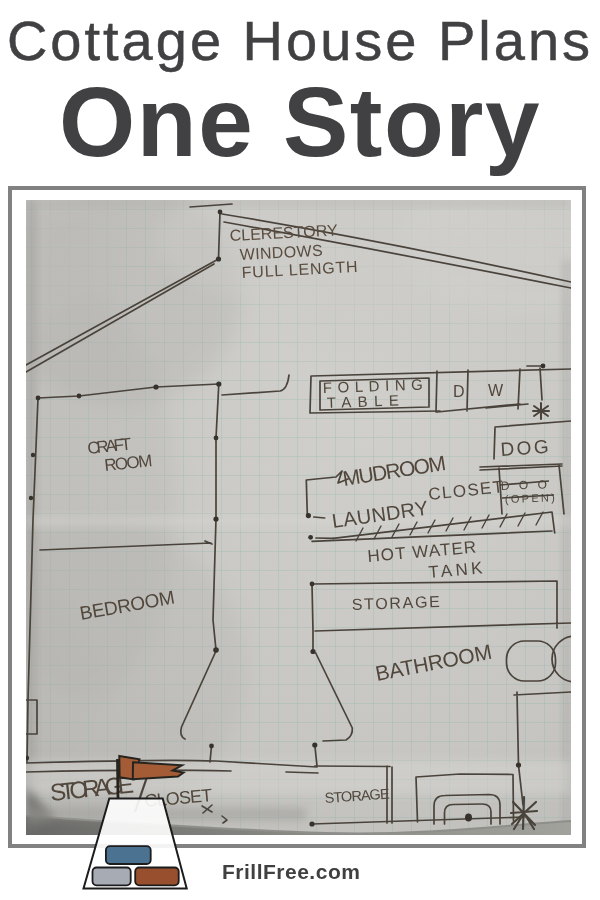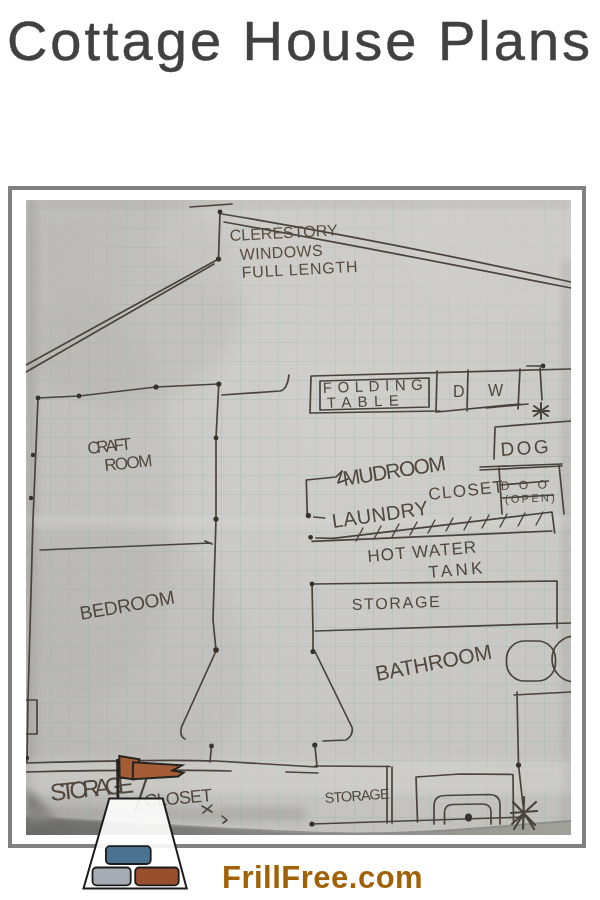--- a/index.html
+++ b/index.html
@@ -4,28 +4,29 @@
 <style>
 html,body{margin:0;padding:0;background:#ffffff;width:600px;height:900px;overflow:hidden;}
 *{box-sizing:border-box;}
 .abs{position:absolute;}
 #page{position:relative;width:600px;height:755px;background:#fff;font-family:"Liberation Sans", sans-serif;}
 #title1{left:0;top:8px;width:600px;text-align:center;font-size:56px;color:#414042;letter-spacing:3px;-webkit-text-stroke:0.5px #414042;white-space:nowrap;}
 #title2{left:0;top:66px;width:600px;text-align:center;font-size:98px;font-weight:bold;color:#414042;letter-spacing:1.5px;white-space:nowrap;}
 #frame{left:8px;top:186px;width:578px;height:662px;border:4px solid #818181;background:#ffffff;}
 #photo{left:26px;top:200px;}
 #logo{left:60px;top:740px;}
-#sitename{left:222px;top:860px;font-size:31px;font-weight:bold;color:#a16207;letter-spacing:0.5px;}
+#sitename{left:222px;top:860px;font-size:21px;font-weight:bold;color:#404040;letter-spacing:0.5px;}
 </style>
 </head>
 <body>
 <div id="page">
 
 <div class="abs" id="title1">Cottage House Plans</div>
 
+<div class="abs" id="title2">One Story</div>
 
 <div class="abs" id="frame"></div>
 
 <svg class="abs" id="photo" width="545" height="635" viewBox="0 0 545 635">
 <defs>
 <radialGradient id="paperG" cx="0.62" cy="0.28" r="1.1">
 <stop offset="0" stop-color="#d1d0cc"></stop>
 <stop offset="0.55" stop-color="#c7c6c2"></stop>
 <stop offset="1" stop-color="#b3b2ae"></stop>
 </radialGradient>

